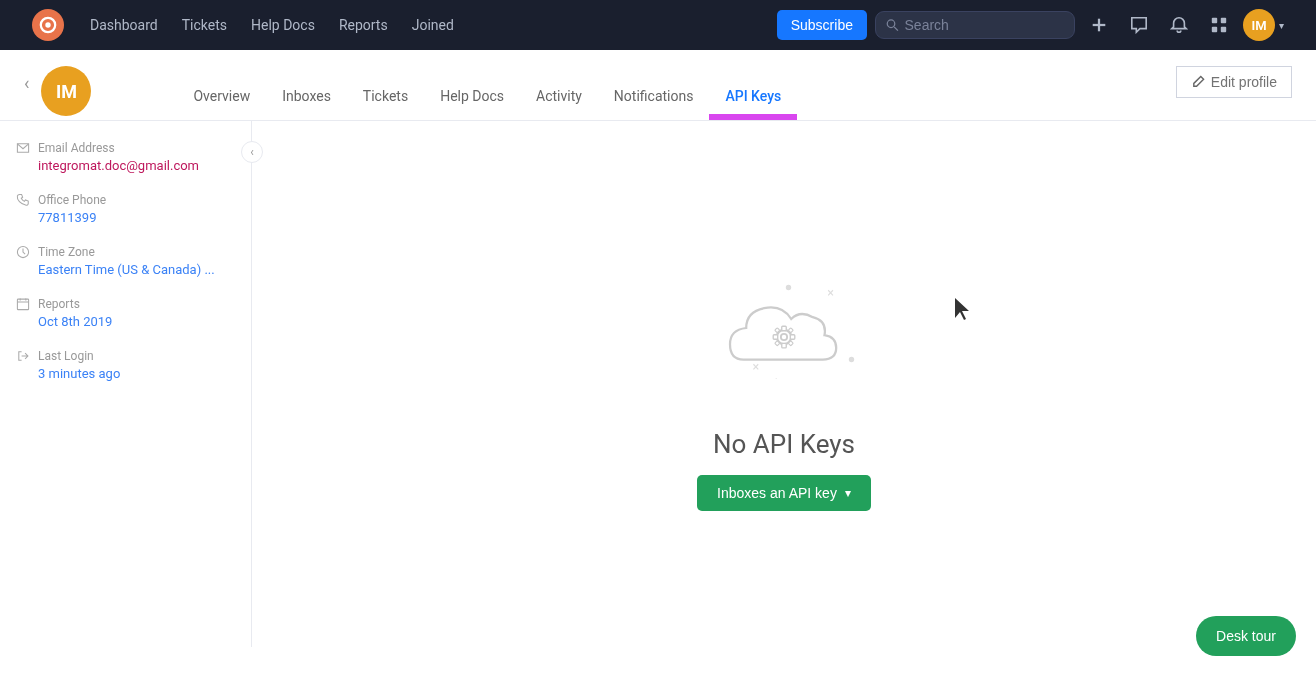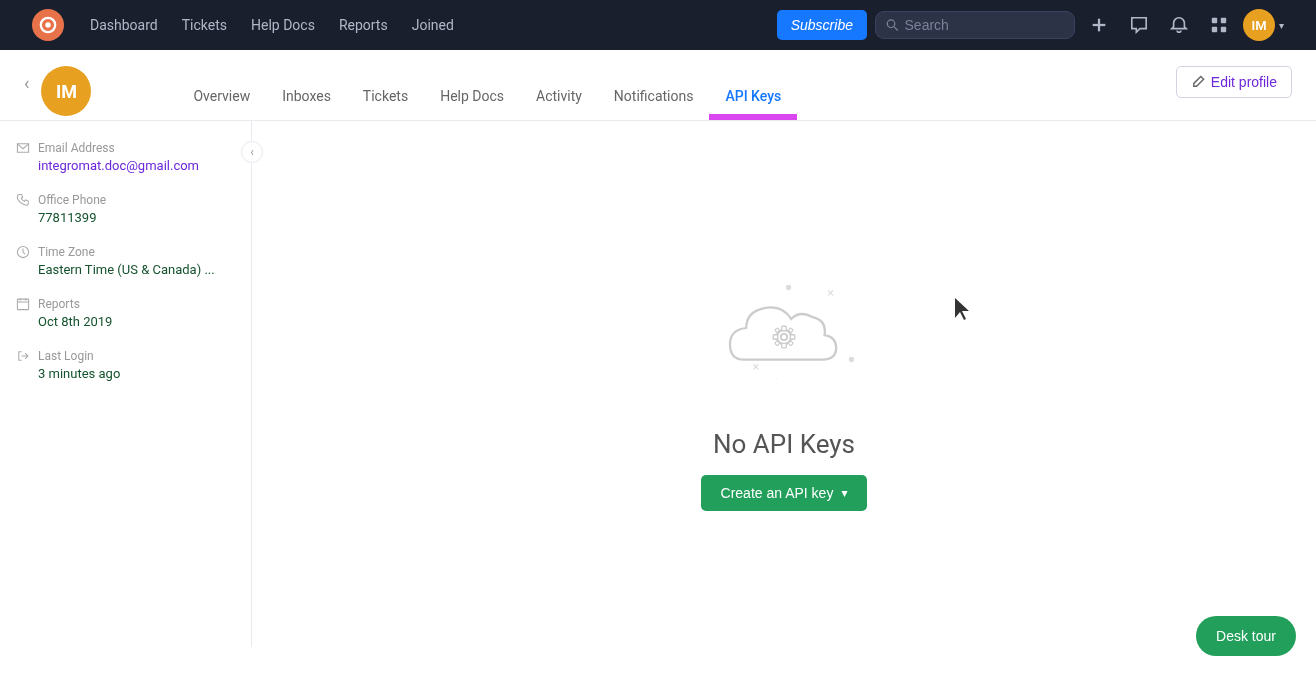--- a/index.html
+++ b/index.html
@@ -44,21 +44,20 @@
     }
     .subscribe-btn {
       background: #1677ff;
       color: white;
       border: none;
       border-radius: 5px;
       padding: 7px 14px;
       font-size: 14px;
       cursor: pointer;
       font-weight: 500;
-      font-style: italic;
     }
     .search-box {
       background: #2c3347;
       border: 1px solid #3a4260;
       border-radius: 9px;
       display: flex;
       align-items: center;
       padding: 5px 10px;
       gap: 6px;
       width: 200px;
@@ -137,25 +136,25 @@
       font-size: 11px;
       font-weight: 600;
       padding: 2px 8px;
       border-radius: 3px;
     }
     .star-icon { color: #f5a623; font-size: 18px; cursor: pointer; }
     .profile-info-area { flex: 1; }
     .edit-profile-btn {
       background: #fff;
       border: 1px solid #d0d4df;
-      border-radius: 5px;
+      border-radius: 0;
       padding: 7px 14px;
       font-size: 14px;
       cursor: pointer;
-      color: #6d28d9;
+      color: #737373;
       display: flex;
       align-items: center;
       gap: 6px;
       white-space: nowrap;
     }
 
     
     .profile-tabs {
       display: flex;
       gap: 0;
@@ -211,24 +210,24 @@
       font-size: 12px;
       color: #999;
       margin-bottom: 3px;
       display: flex;
       align-items: center;
       gap: 8px;
     }
     .sidebar-item-label svg { width: 14px; height: 14px; fill: #aaa; flex-shrink: 0; }
     .sidebar-item-value {
       font-size: 13px;
-      color: #14532d;
+      color: #3b82f6;
       padding-left: 22px;
     }
-    .sidebar-item-value.link { color: #6d28d9; cursor: pointer; }
+    .sidebar-item-value.link { color: #be185d; cursor: pointer; }
 
     
     .right-content {
       flex: 1;
       display: flex;
       flex-direction: column;
       align-items: center;
       justify-content: center;
       padding: 20px;
     }
@@ -455,21 +454,21 @@
             <rect x="22" y="12.5" width="5" height="5" rx="1" fill="white" stroke="#ccc" stroke-width="1.5"></rect>
             <rect x="5.5" y="5.5" width="4" height="4" rx="1" transform="rotate(45 7.5 7.5)" fill="white" stroke="#ccc" stroke-width="1.3"></rect>
             <rect x="20.5" y="5.5" width="4" height="4" rx="1" transform="rotate(45 22.5 7.5)" fill="white" stroke="#ccc" stroke-width="1.3"></rect>
             <rect x="5.5" y="20" width="4" height="4" rx="1" transform="rotate(45 7.5 22)" fill="white" stroke="#ccc" stroke-width="1.3"></rect>
             <rect x="20.5" y="20" width="4" height="4" rx="1" transform="rotate(45 22.5 22)" fill="white" stroke="#ccc" stroke-width="1.3"></rect>
           </g>
         </svg>
       </div>
       <h2 class="empty-title">No API Keys</h2>
       <button class="create-api-btn">
-        <span>Create an API key</span>
+        <span>Inboxes an API key</span>
         <span class="btn-arrow">▾</span>
       </button>
     </div>
   </div>
 </div>
 
 <button class="desk-tour-btn">Desk tour</button>
 
 <div style="position:fixed;left:955px;top:298px;pointer-events:none;z-index:9999;">
   <svg width="16" height="22" viewBox="0 0 16 22">

